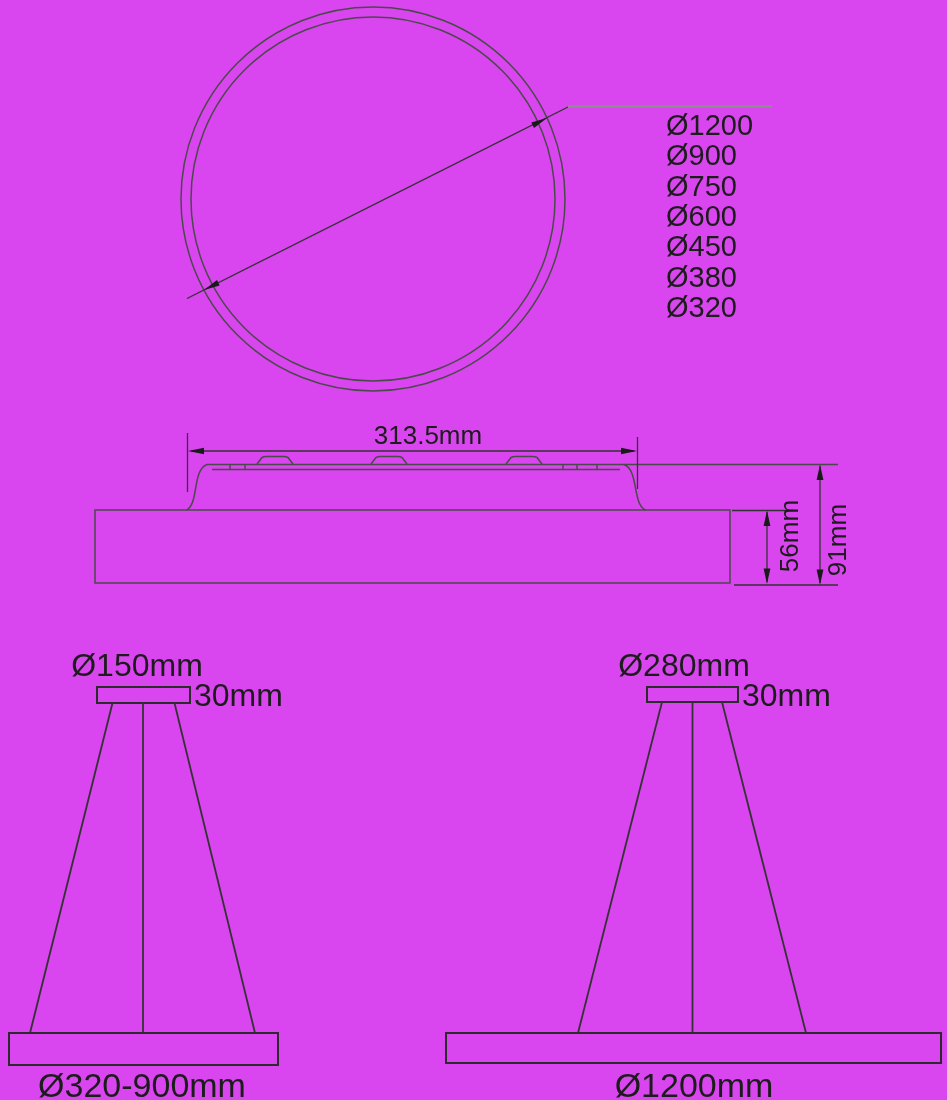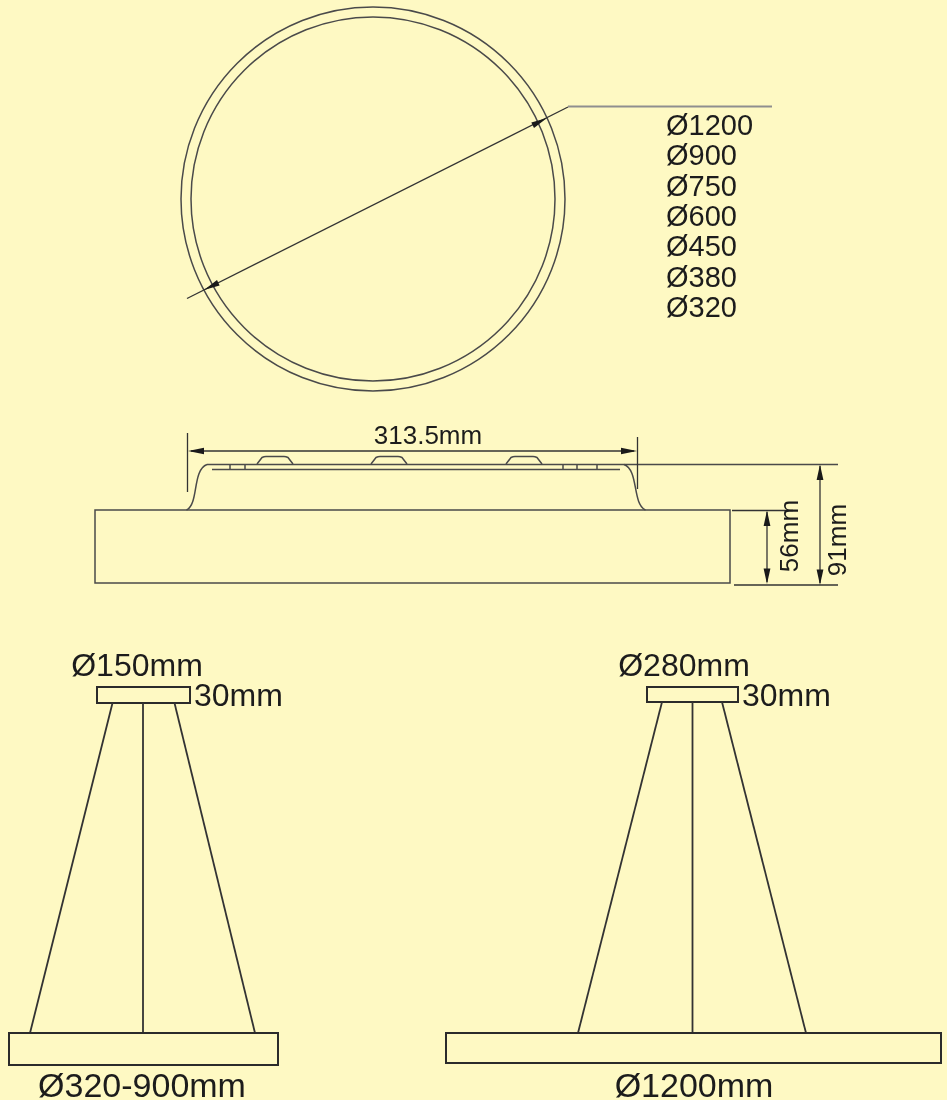--- a/index.html
+++ b/index.html
@@ -4,21 +4,21 @@
 <style>
   html, body {
     margin: 0;
     padding: 0;
     background: #ffffff;
   }
   .stage {
     position: relative;
     width: 947px;
     height: 1100px;
-    background: #fef9c3;
+    background: #d946ef;
     overflow: hidden;
     font-family: "Liberation Sans", "DejaVu Sans", sans-serif;
   }
   svg text {
     font-family: "Liberation Sans", "DejaVu Sans", sans-serif;
     fill: #1c1c1c;
   }
   .dia-label   { font-size: 29px; }
   .dim-label   { font-size: 26px; }
   .pend-label  { font-size: 32px; }

